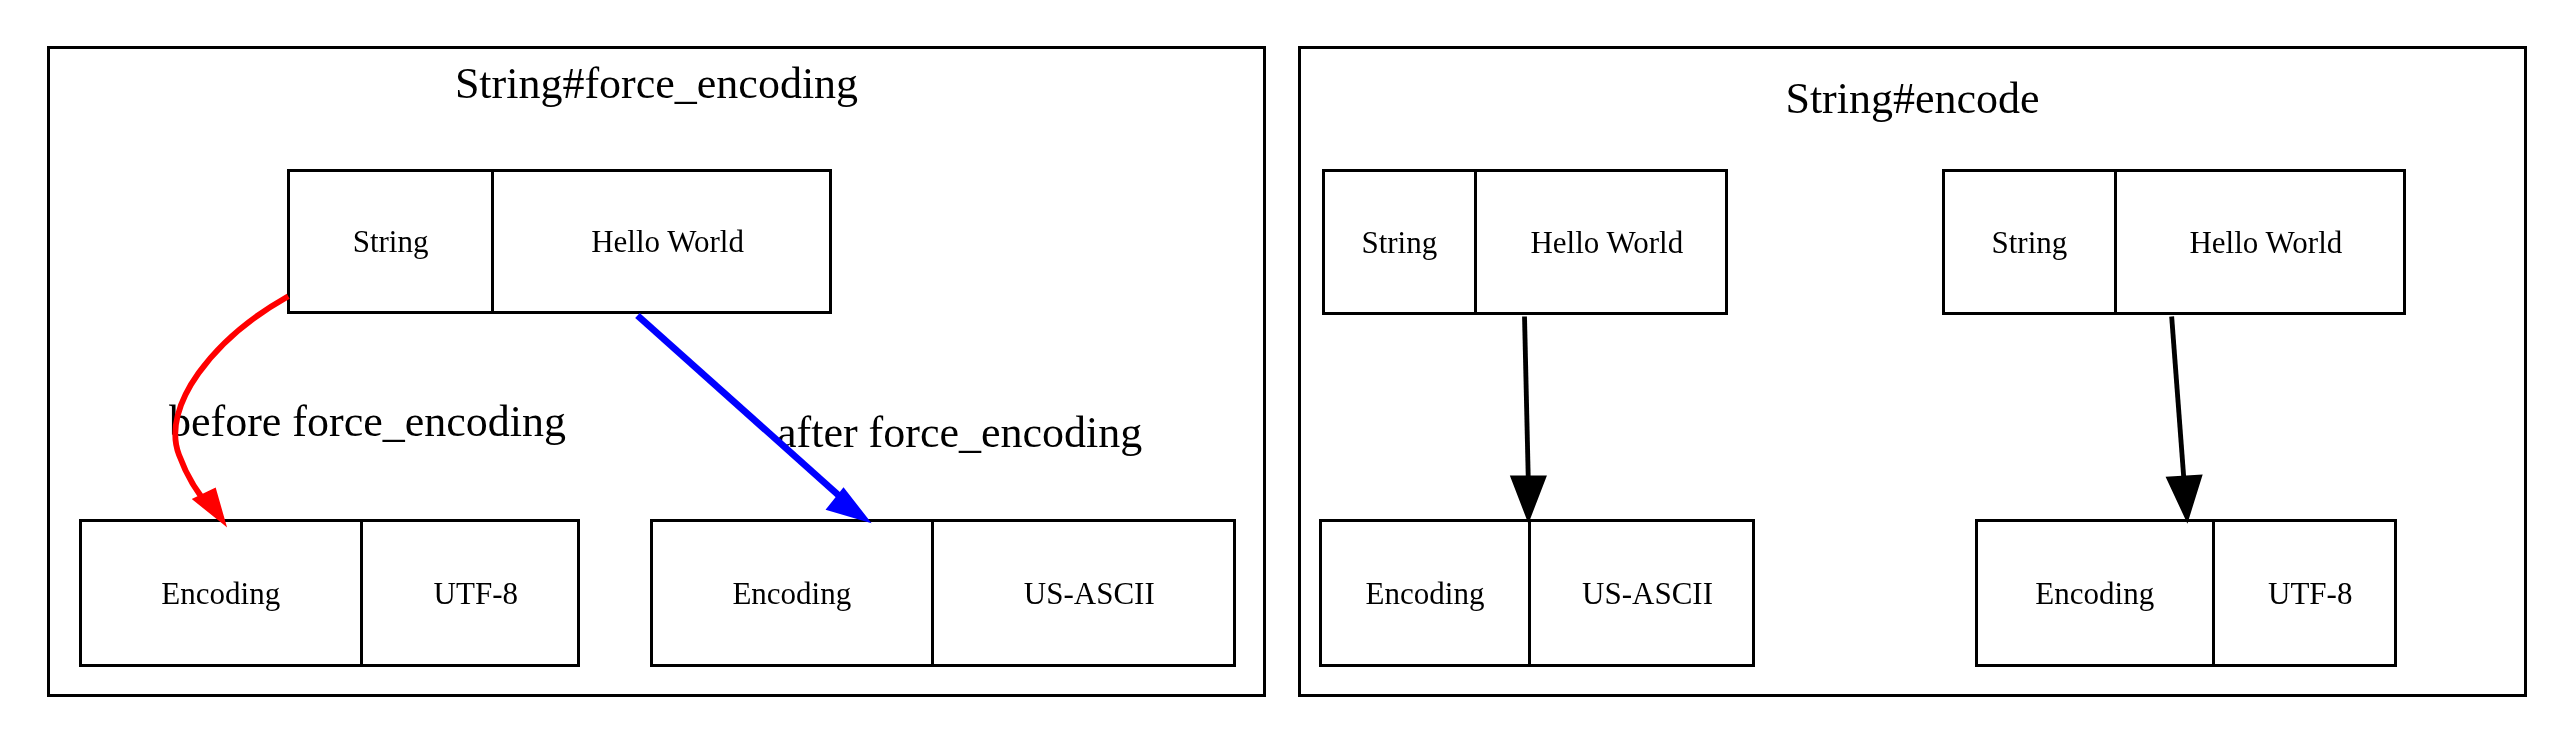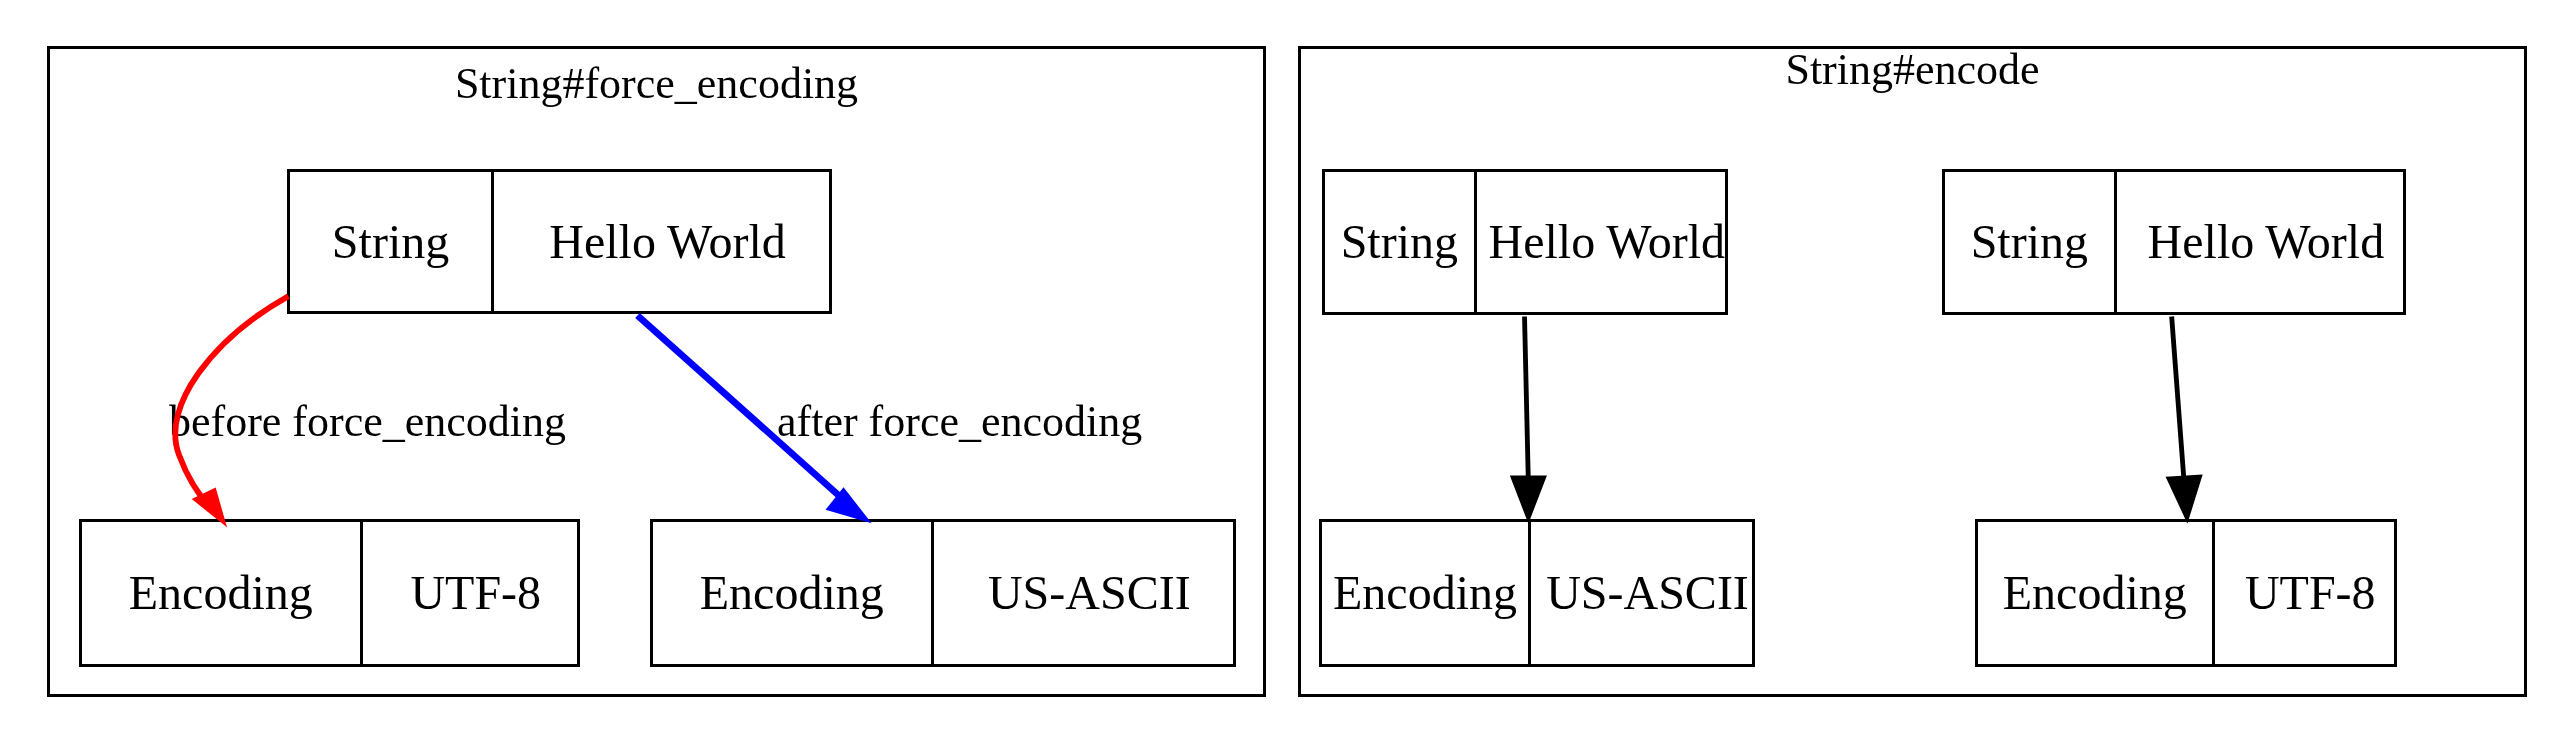--- a/index.html
+++ b/index.html
@@ -46,21 +46,21 @@
     border: 3.9px solid #000000;
     background: #ffffff;
     display: flex;
     flex-direction: row;
     align-items: stretch;
   }
   .record .field {
     display: flex;
     align-items: center;
     justify-content: center;
-    font-size: 48px;
+    font-size: 31px;
     line-height: 1;
     color: #000000;
     white-space: nowrap;
     box-sizing: border-box;
     overflow: hidden;
   }
   .record .field.sep {
     border-left: 3.9px solid #000000;
     padding-left: 12px;
   }
@@ -92,25 +92,25 @@
     <div class="field sep" style="width:220px;">UTF-8</div>
   </div>
 
   <div class="record" style="left:650px; top:519px; width:586px; height:148px;">
     <div class="field" style="width:281px;">Encoding</div>
     <div class="field sep" style="width:306px;">US-ASCII</div>
   </div>
 
   <div class="edge-label" style="left:169px; top:400px;">before force_encoding</div>
 
-  <div class="edge-label" style="left:777px; top:400px;">after force_encoding</div>
+  <div class="edge-label" style="left:777px; top:411px;">after force_encoding</div>
 
   <div class="cluster" style="left:1298px; top:46px; width:1229px; height:651px;"></div>
 
-  <div class="cluster-title" style="left:1298px; top:48px; width:1229px;">String#encode</div>
+  <div class="cluster-title" style="left:1298px; top:77px; width:1229px;">String#encode</div>
 
   <div class="record" style="left:1322px; top:169px; width:406px; height:146px;">
     <div class="field" style="width:151px;">String</div>
     <div class="field sep" style="width:255px;">Hello World</div>
   </div>
 
   <div class="record" style="left:1942px; top:169px; width:464px; height:146px;">
     <div class="field" style="width:171px;">String</div>
     <div class="field sep" style="width:293px;">Hello World</div>
   </div>

